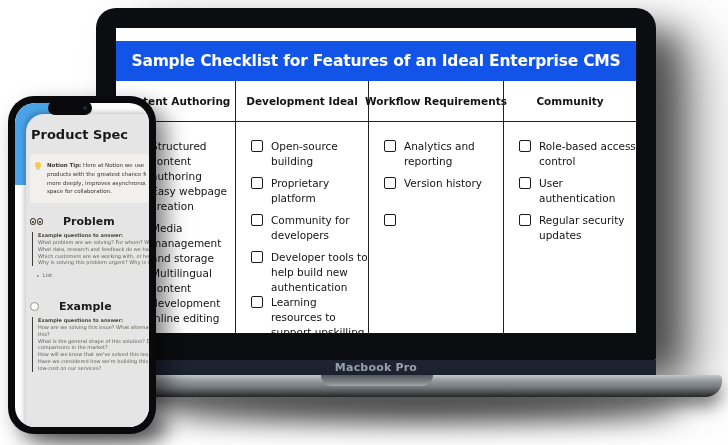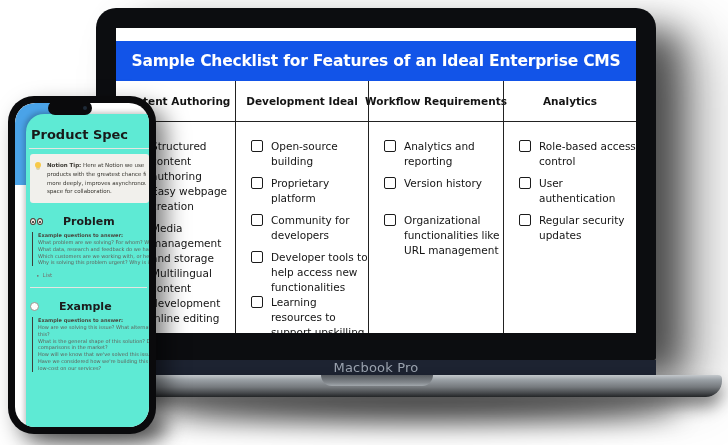--- a/index.html
+++ b/index.html
@@ -29,36 +29,36 @@
   .col-header{height:40px;border-bottom:1.5px solid #222;display:flex;align-items:center;
     justify-content:center;font-size:10.5px;font-weight:600;color:#141414;white-space:nowrap;}
   .col-body{padding:17px 0 0 15px;}
   .check-item{display:flex;gap:8px;align-items:flex-start;min-height:37px;}
   .checkbox{flex:none;width:10px;height:10px;border:1.6px solid #1b1b1b;border-radius:2px;
     margin-top:1px;background:#fff;}
   .check-text{font-size:10.5px;line-height:15px;font-weight:500;color:#141414;width:97px;}
 
   .macbar{position:absolute;left:96px;top:360px;width:560px;height:15px;background:#1d2331;
     display:flex;align-items:center;justify-content:center;z-index:1;}
-  .macbar-label{font-size:13px;font-weight:400;color:#99a1ad;letter-spacing:.2px;}
+  .macbar-label{font-size:11px;font-weight:700;color:#99a1ad;letter-spacing:.2px;}
   .base{position:absolute;left:84px;top:375px;width:638px;height:22px;z-index:2;
     background:linear-gradient(180deg,#c3c8cc 0%,#9aa0a5 22%,#75797d 55%,#46494c 82%,#232527 100%);
     border-radius:4px 4px 16px 16px;box-shadow:0 10px 16px rgba(0,0,0,.45);}
   .base-notch{position:absolute;left:237px;top:0;width:112px;height:11px;
     background:linear-gradient(180deg,#55595e 0%,#84898e 70%,#a2a8ad 100%);
     border-radius:0 0 12px 12px;}
 
   
   .phone{position:absolute;left:8px;top:96px;width:148px;height:338px;background:#0a0a0c;
     border-radius:26px;z-index:5;box-shadow:10px 10px 22px rgba(0,0,0,.5);}
   .phone-screen{position:absolute;left:7px;top:7px;right:7px;bottom:7px;background:#fff;
     border-radius:20px;overflow:hidden;}
   .cover{position:absolute;left:0;top:0;width:54px;height:82px;background:#4aa3e8;
     border-top-left-radius:20px;}
-  .sheet{position:absolute;left:11px;top:11px;right:0;bottom:0;background:#5eead4;
+  .sheet{position:absolute;left:11px;top:11px;right:0;bottom:0;background:#e5e5e5;
     border-top-left-radius:18px;box-shadow:-2px -2px 5px rgba(0,0,0,.22);
     padding:0 0 0 3px;box-sizing:border-box;overflow:hidden;}
   .notch{position:absolute;left:33px;top:-2px;width:44px;height:14px;background:#0a0a0c;
     border-radius:8px;z-index:6;}
   .cam-dot{position:absolute;right:5px;top:5px;width:4px;height:4px;border-radius:50%;
     background:#1e2a38;}
 
   .p-title{font-size:13px;font-weight:700;color:#191919;margin:13px 0 6px 2px;}
   .p-divider{height:1px;background:#e6e5e1;margin-right:0;}
   .callout{position:relative;margin:5px 0 0 1px;background:#f1f0ec;border-radius:3px;
@@ -136,21 +136,21 @@
             <div class="check-item">
               <span class="checkbox"></span>
               <span class="check-text">Proprietary platform</span>
             </div>
             <div class="check-item">
               <span class="checkbox"></span>
               <span class="check-text">Community for developers</span>
             </div>
             <div class="check-item">
               <span class="checkbox"></span>
-              <span class="check-text">Developer tools to help access new functionalities</span>
+              <span class="check-text">Developer tools to help build new authentication</span>
             </div>
             <div class="check-item">
               <span class="checkbox"></span>
               <span class="check-text">Learning resources to support upskilling</span>
             </div>
           </div>
         </div>
 
         <div class="col col-3">
           <div class="col-header">Workflow Requirements</div>
@@ -158,27 +158,26 @@
             <div class="check-item">
               <span class="checkbox"></span>
               <span class="check-text">Analytics and reporting</span>
             </div>
             <div class="check-item">
               <span class="checkbox"></span>
               <span class="check-text">Version history</span>
             </div>
             <div class="check-item">
               <span class="checkbox"></span>
-              <span class="check-text">Organizational functionalities like URL management</span>
             </div>
           </div>
         </div>
 
         <div class="col col-4">
-          <div class="col-header">Analytics</div>
+          <div class="col-header">Community</div>
           <div class="col-body">
             <div class="check-item">
               <span class="checkbox"></span>
               <span class="check-text">Role-based access control</span>
             </div>
             <div class="check-item">
               <span class="checkbox"></span>
               <span class="check-text">User authentication</span>
             </div>
             <div class="check-item">

